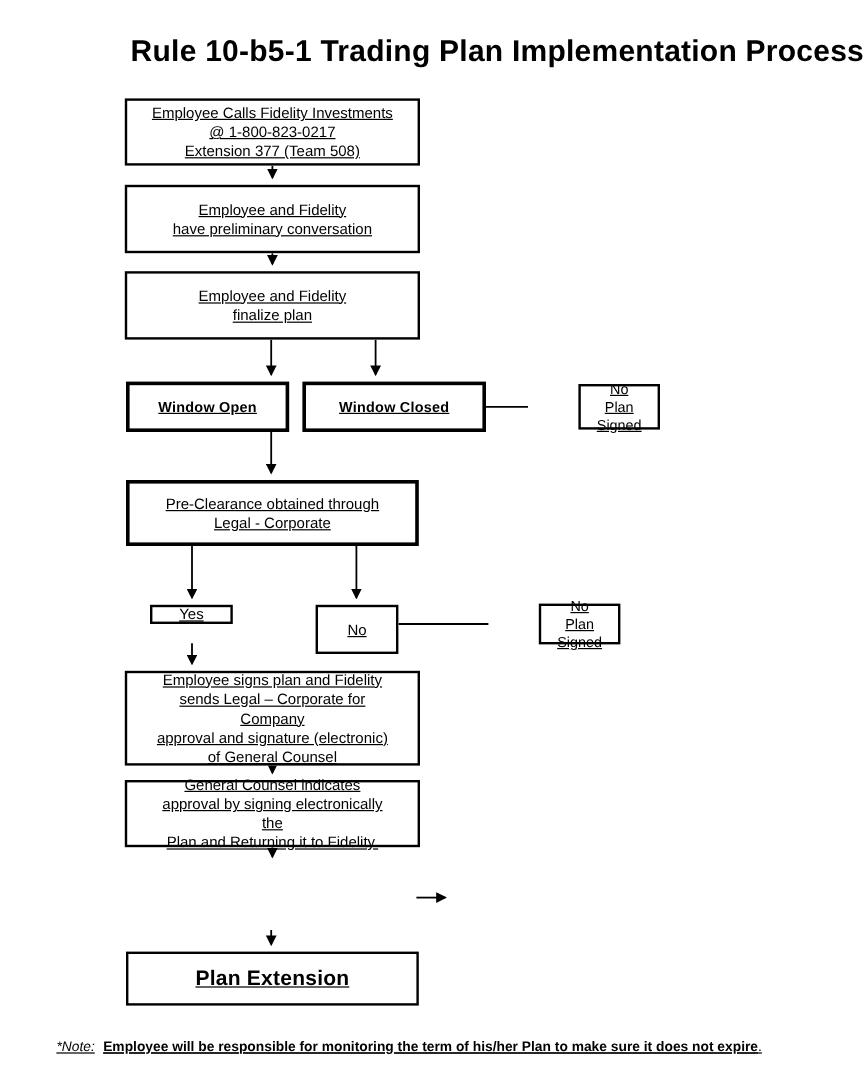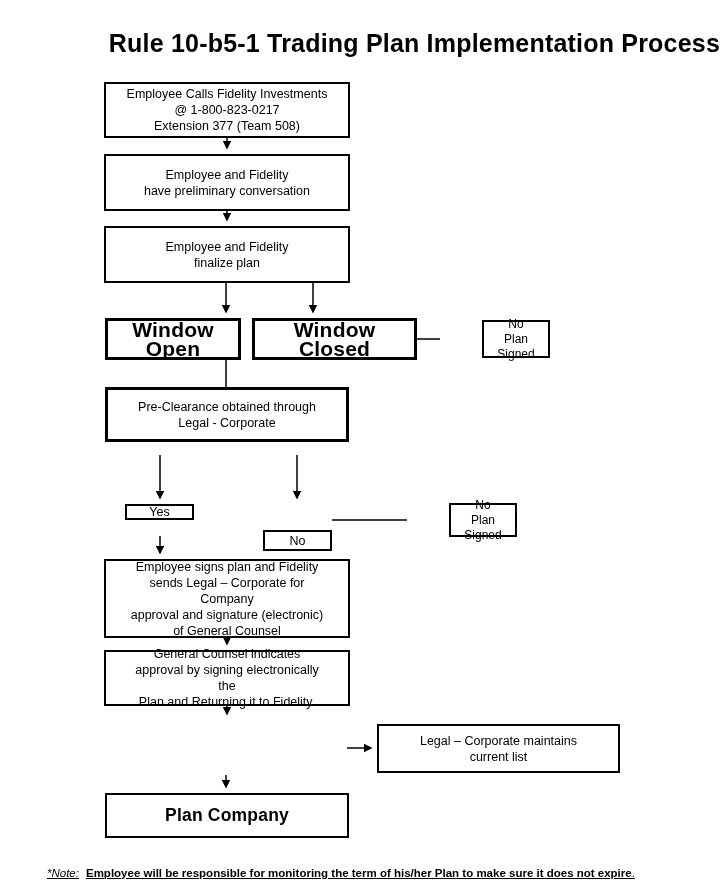--- a/index.html
+++ b/index.html
@@ -35,39 +35,40 @@
     border: 2px solid #000000;
     background: #ffffff;
     display: flex;
     align-items: center;
     justify-content: center;
     text-align: center;
     font-size: 12.5px;
     line-height: 16px;
     white-space: pre-line;
     padding: 2px 20px;
+    text-decoration: underline;
   }
   .node.heavy { border-width: 3px; }
   .node.big {
-    font-size: 21px;
+    font-size: 12px;
     font-weight: bold;
     line-height: 19px;
     letter-spacing: 0.2px;
   }
   .node.small { font-size: 12px; line-height: 15px; margin-left: 42px; }
 
   #n-call        { left:104px; top: 82px; width:246px; height:56px; }
   #n-prelim      { left:104px; top:154px; width:246px; height:57px; }
   #n-finalize    { left:104px; top:226px; width:246px; height:57px; }
   #n-window-open   { left:105px; top:318px; width:136px; height:42px; }
-  #n-window-closed { left:252px; top:318px; width:165px; height:42px; }
+  #n-window-closed { left:252px; top:318px; width:153px; height:42px; }
   #n-noplan1     { left:440px; top:320px; width:68px;  height:38px; }
-  #n-preclear    { left:105px; top:387px; width:244px; height:55px; }
+  #n-preclear    { left:105px; top:400px; width:244px; height:55px; }
   #n-yes         { left:125px; top:504px; width:69px;  height:16px; }
-  #n-no          { left:263px; top:504px; width:69px;  height:21px;margin-top:26px; }
+  #n-no          { left:263px; top:504px; width:69px;  height:41px; }
   #n-noplan2     { left:407px; top:503px; width:68px;  height:34px; }
   #n-signs       { left:104px; top:559px; width:246px; height:79px; }
   #n-counsel     { left:104px; top:650px; width:246px; height:56px; }
   #n-sends       { left:105px; top:720px; width:242px; height:55px; }
   #n-maintains   { left:377px; top:724px; width:243px; height:49px; }
   #n-complete    { left:105px; top:793px; width:244px; height:45px;
                    border-width: 2.5px; font-size: 17.5px; }
 
   .footnote {
     position: absolute;
@@ -142,22 +143,20 @@
   <div class="node" id="n-signs">Employee signs plan and Fidelity
 sends Legal – Corporate for Company
 approval and signature (electronic)
 of General Counsel</div>
 
   <div class="node" id="n-counsel">General Counsel indicates
 approval by signing electronically the
 Plan and Returning it to Fidelity.</div>
 
 
-  <div class="node" id="n-maintains">Legal – Corporate maintains
-current list</div>
 
-  <div class="node big" id="n-complete">Plan Company</div>
+  <div class="node big" id="n-complete">Plan Extension</div>
 
   <div class="footnote">
     <span class="prefix">*Note:</span><span class="body">Employee will be responsible for monitoring the term of his/her Plan to make sure it does not expire</span><span>.</span>
   </div>
 
 </div>
 
 </body></html>

